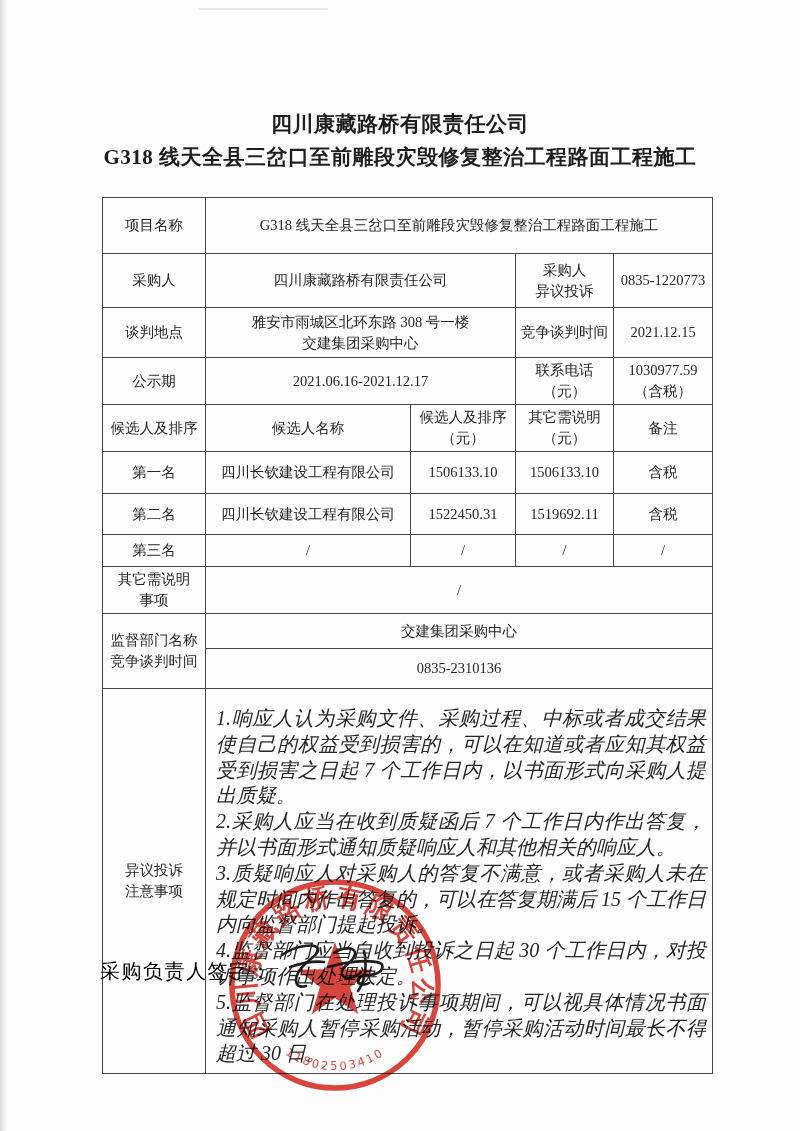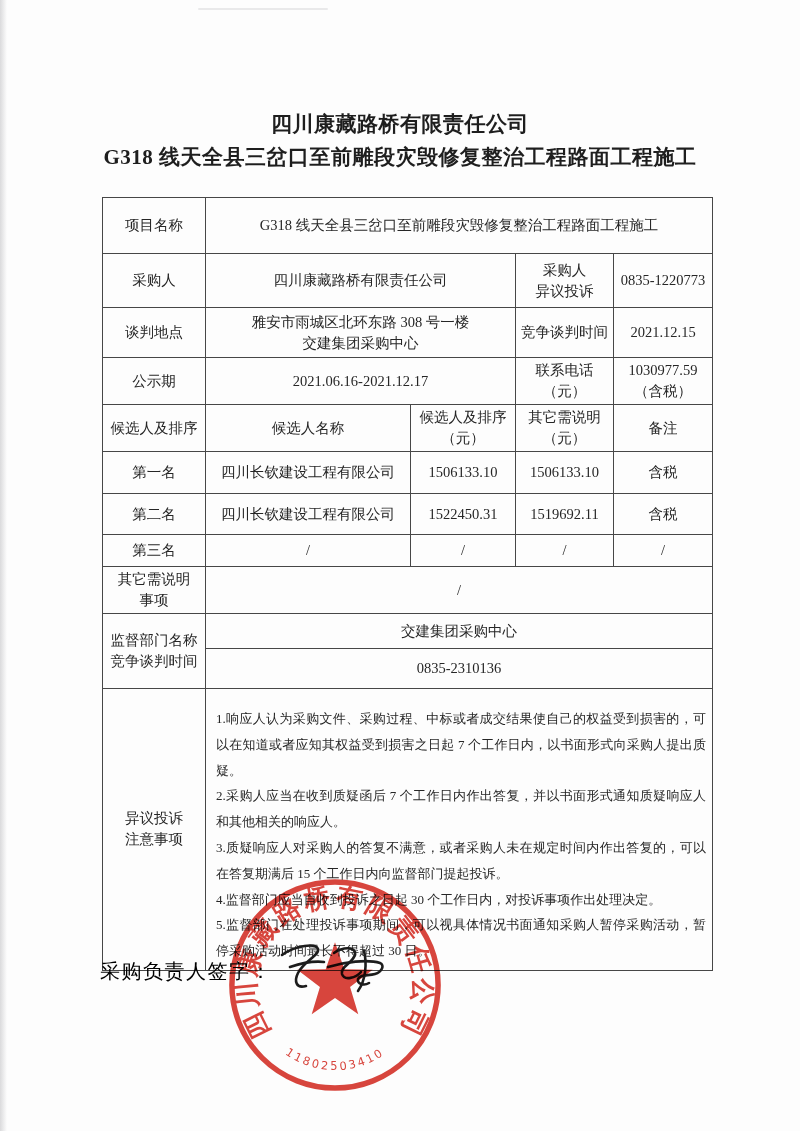--- a/index.html
+++ b/index.html
@@ -34,21 +34,21 @@
     text-align:center;vertical-align:middle;
     font-size:14.5px;line-height:21px;
     padding:2px 3px;
     overflow:hidden;
   }
   .two-line{line-height:21px;}
   .objection-cell{
     text-align:left !important;vertical-align:top !important;
     padding:17px 6px 6px 10px !important;
   }
-  .objection-cell p{margin:0;font-size:13px;line-height:25.8px;text-align:justify;}
+  .objection-cell p{margin:0;font-size:20px;line-height:25.8px;text-align:justify;font-style:italic;}
   .sign-row{
     position:absolute;left:100px;top:958px;
     font-size:20px;letter-spacing:1.5px;color:#000000;white-space:nowrap;
   }
   .signature-svg{position:absolute;left:268px;top:933px;z-index:3;}
   .seal-svg{
     position:absolute;left:221px;top:871px;z-index:4;
     mix-blend-mode:multiply;opacity:.92;
   }
   .seal-ring-text{font-family:"Liberation Serif","DejaVu Serif",serif;font-weight:700;}

